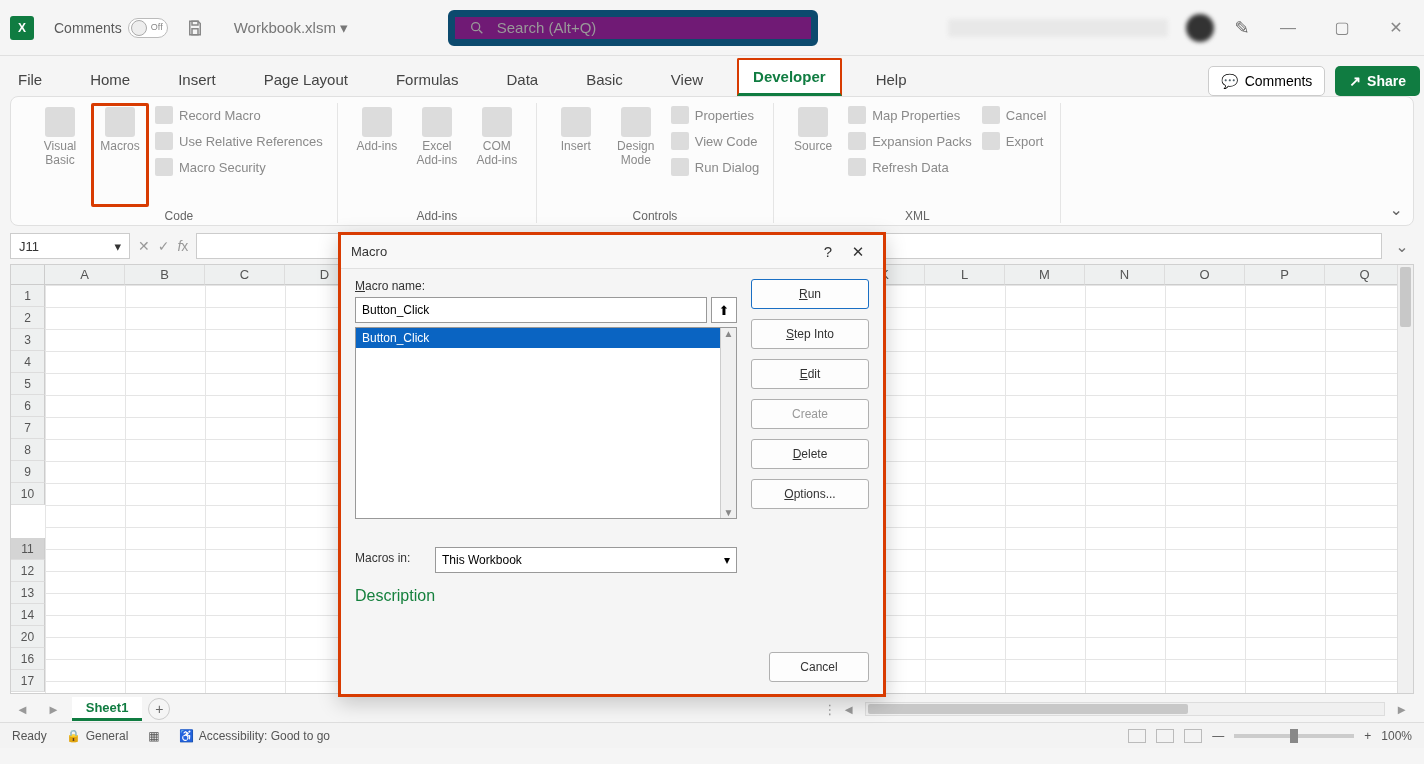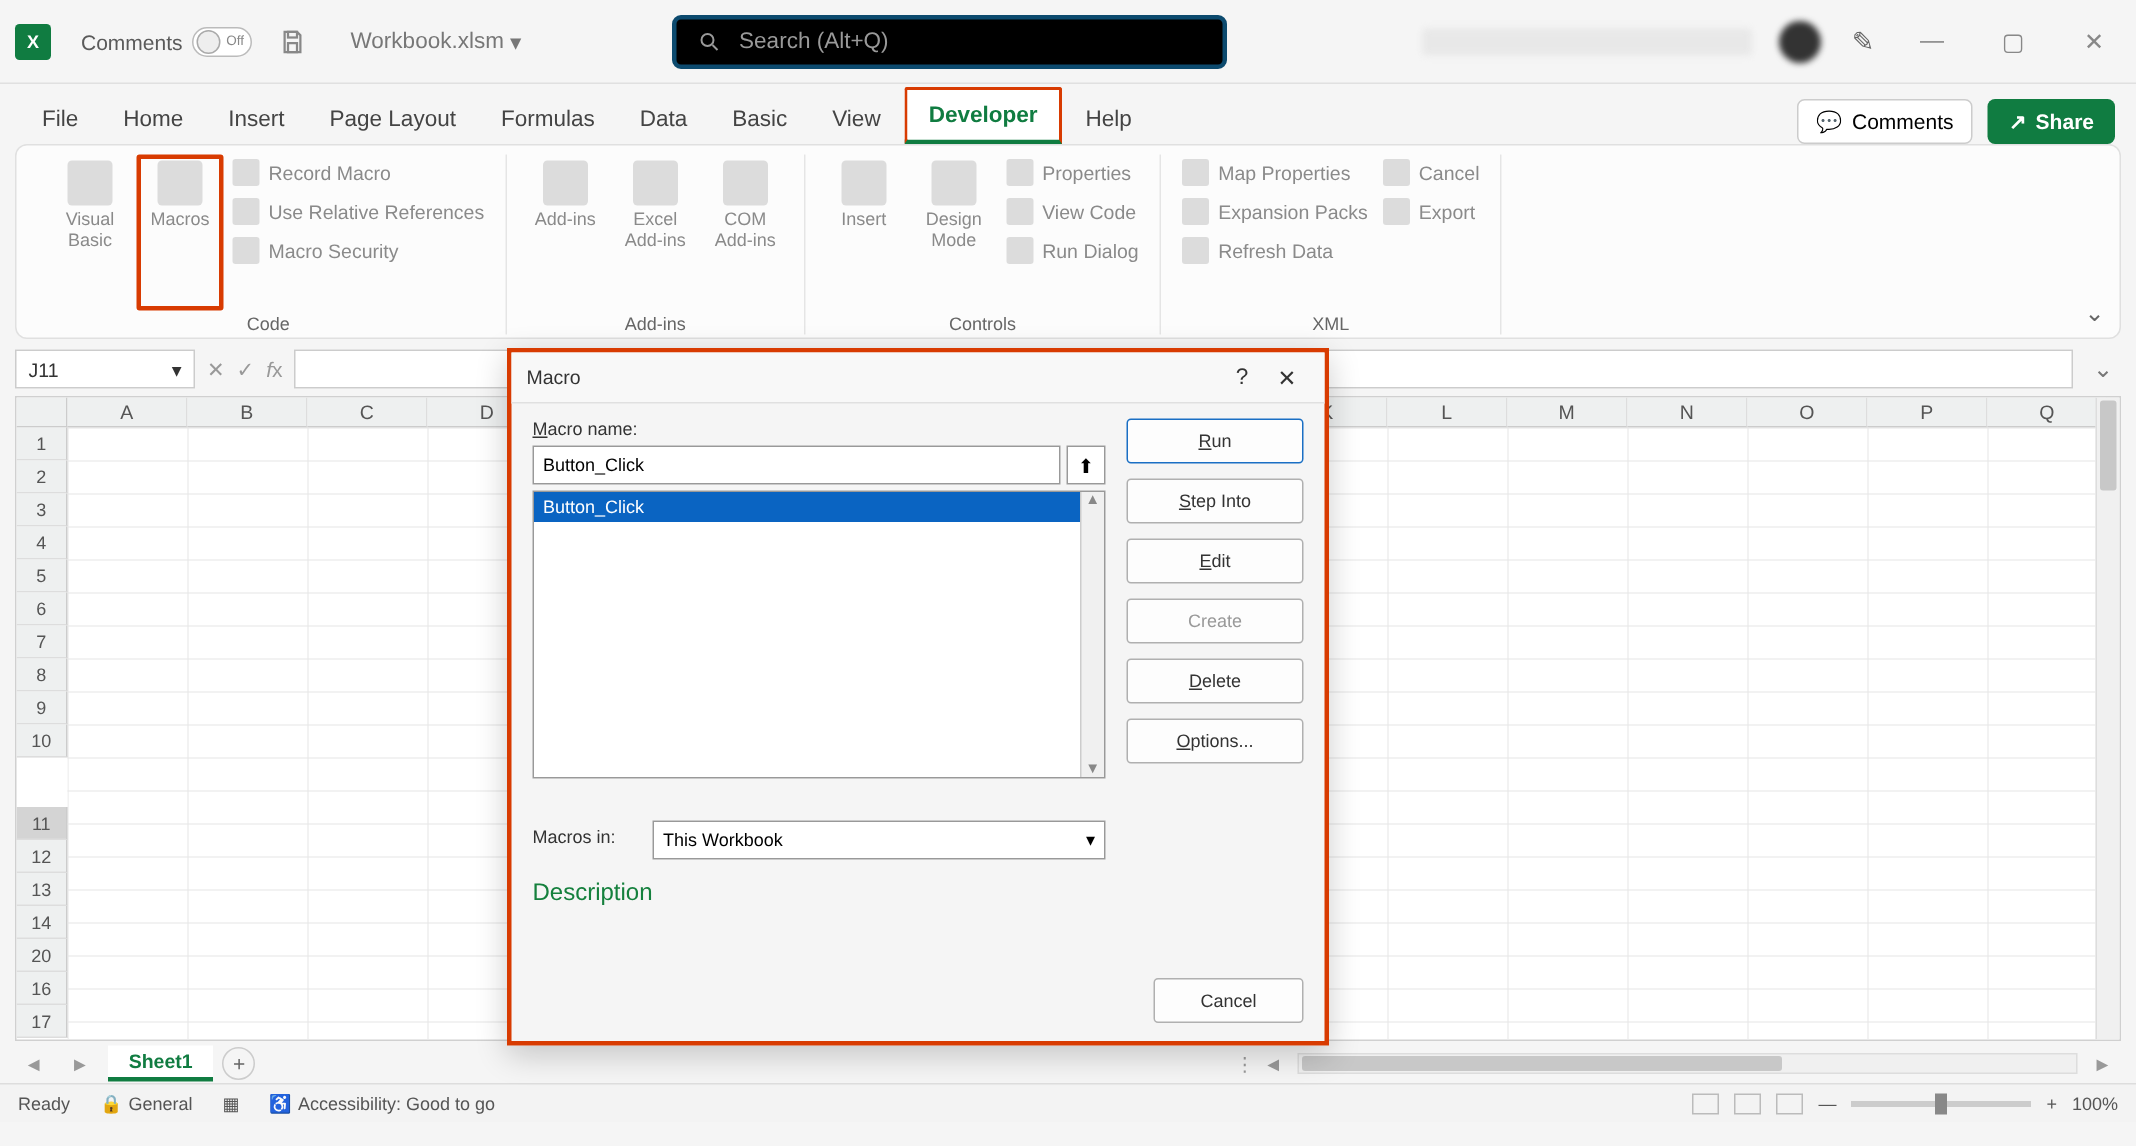--- a/index.html
+++ b/index.html
@@ -7,29 +7,29 @@
 
 
 .titlebar { height: 56px; display: flex; align-items: center; padding: 0 10px; background: #f5f5f5; border-bottom: 1px solid #e0e0e0; }
 .app-icon { width: 24px; height: 24px; background: #107c41; border-radius: 3px; display: flex; align-items: center; justify-content: center; color: #fff; font-size: 12px; font-weight: bold; margin-right: 20px; }
 .autosave { color: #5a5a5a; font-size: 14px; display: flex; align-items: center; gap: 6px; margin-right: 18px; }
 .toggle { width: 40px; height: 20px; border: 1px solid #bbb; border-radius: 10px; background: #fff; position: relative; text-align: center; }
 .toggle::after { content:""; position:absolute; width:14px; height:14px; border:1px solid #aaa; border-radius:50%; background:#eee; top:1px; left:2px; }
 .toggle-label { font-size: 9px; color: #888; position:absolute; right:4px; top:3px; }
 .save-icon { width:18px; height:18px; color:#888; margin-right: 30px; }
 .filename { color:#777; font-size:15px; margin-right:auto; display:flex; align-items:center; gap:4px; }
-.searchbox { width:370px; height:36px; border:3px solid #0c4a6e; border-radius:6px; background:#000000; display:flex; align-items:center; padding:0 14px; color:#999; font-size:15px; gap:12px; margin: 0 30px 0 0;}
+.searchbox { width:370px; height:36px; border:7px solid #0c4a6e; border-radius:6px; background:#701a75; display:flex; align-items:center; padding:0 14px; color:#999; font-size:15px; gap:12px; margin: 0 30px 0 0;}
 .title-right { display:flex; align-items:center; gap:18px; margin-left:auto; }
 .blur-name { width:220px; height:18px; background:#e8e8e8; border-radius:3px; filter:blur(2px); }
 .avatar { width:28px; height:28px; border-radius:50%; background:#333; filter:blur(2px);}
 .title-icon { color:#666; font-size:18px; width:20px; text-align:center;}
 .win-btn { width:36px; height:36px; display:flex; align-items:center; justify-content:center; color:#888; font-size:16px;}
 
 
-.menubar { height:40px; display:flex; align-items:flex-end; padding:0 14px; background:#f5f5f5; gap:2px; }
+.menubar { height:40px; display:flex; align-items:flex-end; padding:0 4px; background:#f5f5f5; gap:20px; }
 .menu-tab { padding:8px 14px; font-size:15px; color:#444; cursor:pointer; }
 .menu-tab.active { border:2px solid #d83b01; border-bottom:3px solid #107c41; background:#fff; color:#107c41; font-weight:600; border-radius:2px 2px 0 0; }
 .menubar-right { margin-left:auto; display:flex; gap:10px; align-items:center; }
 .comments-btn { background:#fff; border:1px solid #ccc; border-radius:5px; padding:6px 12px; font-size:14px; display:flex; align-items:center; gap:6px; }
 .share-btn { background:#107c41; color:#fff; border:none; border-radius:5px; padding:7px 14px; font-size:14px; font-weight:600; display:flex; align-items:center; gap:6px;}
 
 
 .ribbon { height:130px; background:#fcfcfc; border:1px solid #e0e0e0; border-radius:8px; margin:0 10px 6px 10px; display:flex; padding:6px 10px 2px 10px; position:relative; }
 .ribbon-group { display:flex; flex-direction:column; align-items:center; padding:0 10px; border-right:1px solid #e5e5e5; }
 .ribbon-group:last-of-type { border-right:none; }
@@ -247,20 +247,24 @@
             <span class="sicon"></span>
             <span>Run Dialog</span>
           </div>
       </div>
     </div>
     <div class="group-label">Controls</div>
   </div>
 
   <div class="ribbon-group">
     <div class="group-row">
+      <div class="big-btn">
+          <div class="bicon"></div>
+          <span>Source</span>
+        </div>
       <div class="col-stack">
         <div class="small-btn">
             <span class="sicon"></span>
             <span>Map Properties</span>
           </div>
         <div class="small-btn">
             <span class="sicon"></span>
             <span>Expansion Packs</span>
           </div>
         <div class="small-btn">

